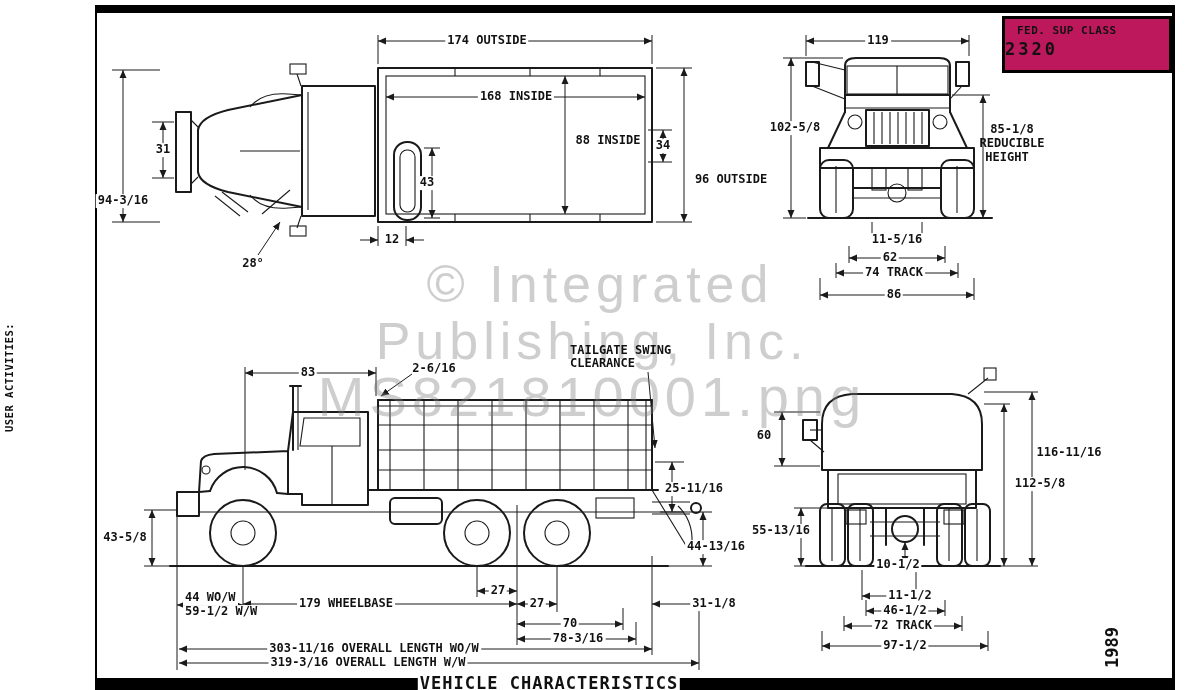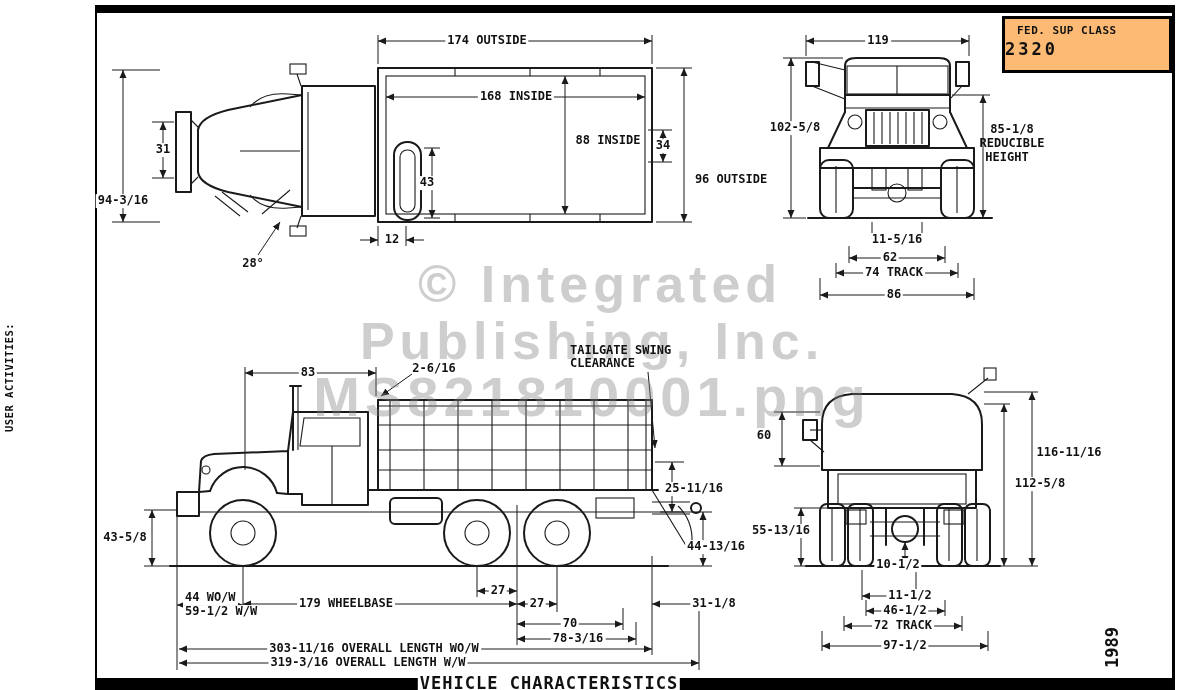--- a/index.html
+++ b/index.html
@@ -5,30 +5,30 @@
   *{box-sizing:border-box}
   html,body{margin:0;padding:0;background:#fff}
   #page{position:relative;width:1202px;height:690px;background:#fff;overflow:hidden;
         font-family:"DejaVu Sans Mono",monospace;color:#111}
   .bar{position:absolute;background:#000;z-index:1}
   svg.art{position:absolute;left:0;top:0;z-index:2}
   .ln{stroke:#1a1a1a;stroke-width:2;fill:none;stroke-linejoin:round;stroke-linecap:round}
   .tn{stroke:#1a1a1a;stroke-width:1.1;fill:none}
   .dl{stroke:#1a1a1a;stroke-width:1;fill:none}
   .wm{position:absolute;z-index:3;transform:translate(-50%,-50%);pointer-events:none;white-space:nowrap;
-      font-family:"Liberation Sans",sans-serif;font-weight:bold;color:rgba(125,125,125,0.38);letter-spacing:5px}
+      font-family:"Liberation Sans",sans-serif;font-weight:normal;color:rgba(125,125,125,0.38);letter-spacing:5px}
   .lbl{position:absolute;z-index:5;transform:translate(-50%,-50%);
        font:bold 12px "DejaVu Sans Mono",monospace;color:#111;white-space:nowrap;line-height:1.15}
   .lbl.left{transform:translate(0,-50%)}
   .bg{background:#fff;padding:0 2px}
   .cap{font-size:17px;letter-spacing:1px}
   .vert{position:absolute;z-index:5;transform-origin:0 0;transform:rotate(-90deg);white-space:nowrap;
         font-family:"DejaVu Sans Mono",monospace;font-weight:bold;color:#111}
   .fed-box{position:absolute;left:1002px;top:16px;width:170px;height:57px;border:3px solid #000;
-           background:#fdba74;z-index:4}
+           background:#be185d;z-index:4}
   .fed-label{font:bold 11px "DejaVu Sans Mono",monospace;padding:5px 0 0 12px;letter-spacing:0.5px}
   .fed-value{font:bold 17px "DejaVu Sans Mono",monospace;letter-spacing:3px;margin-top:2px}
 </style>
 </head>
 <body>
 
 <div id="page">
 
   <div class="bar" style="left:95px;top:5px;width:1080px;height:8px"></div>
   <div class="bar" style="left:95px;top:678px;width:1080px;height:12px"></div>

